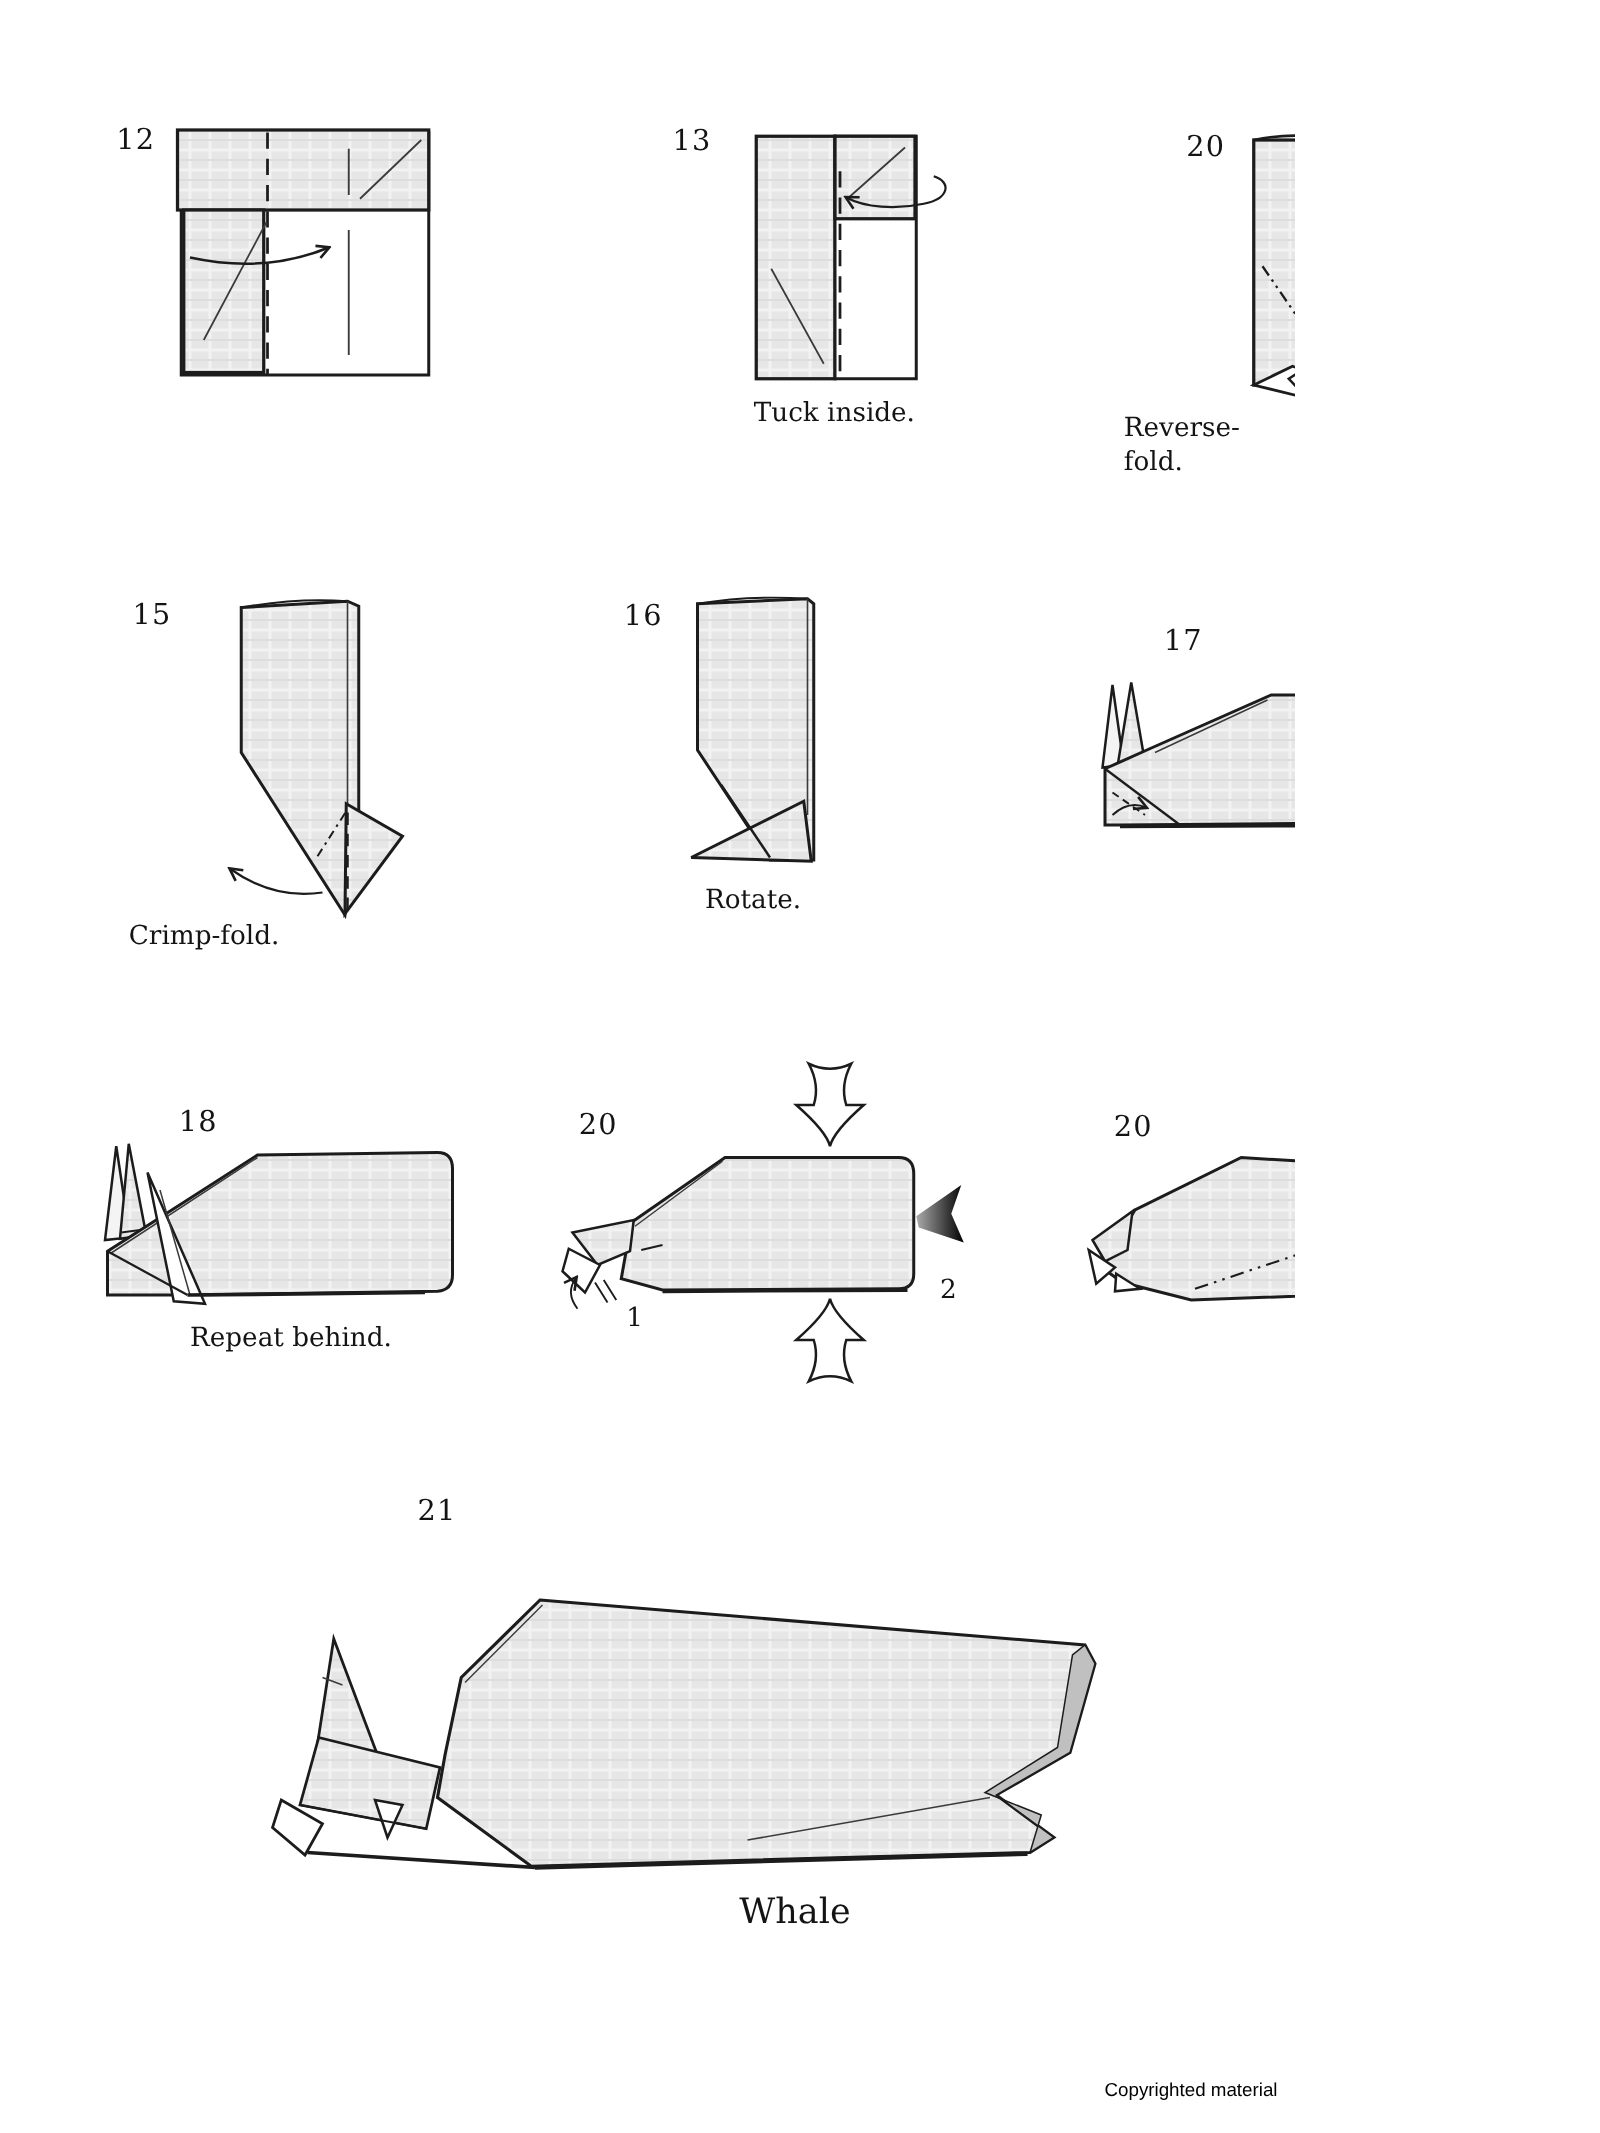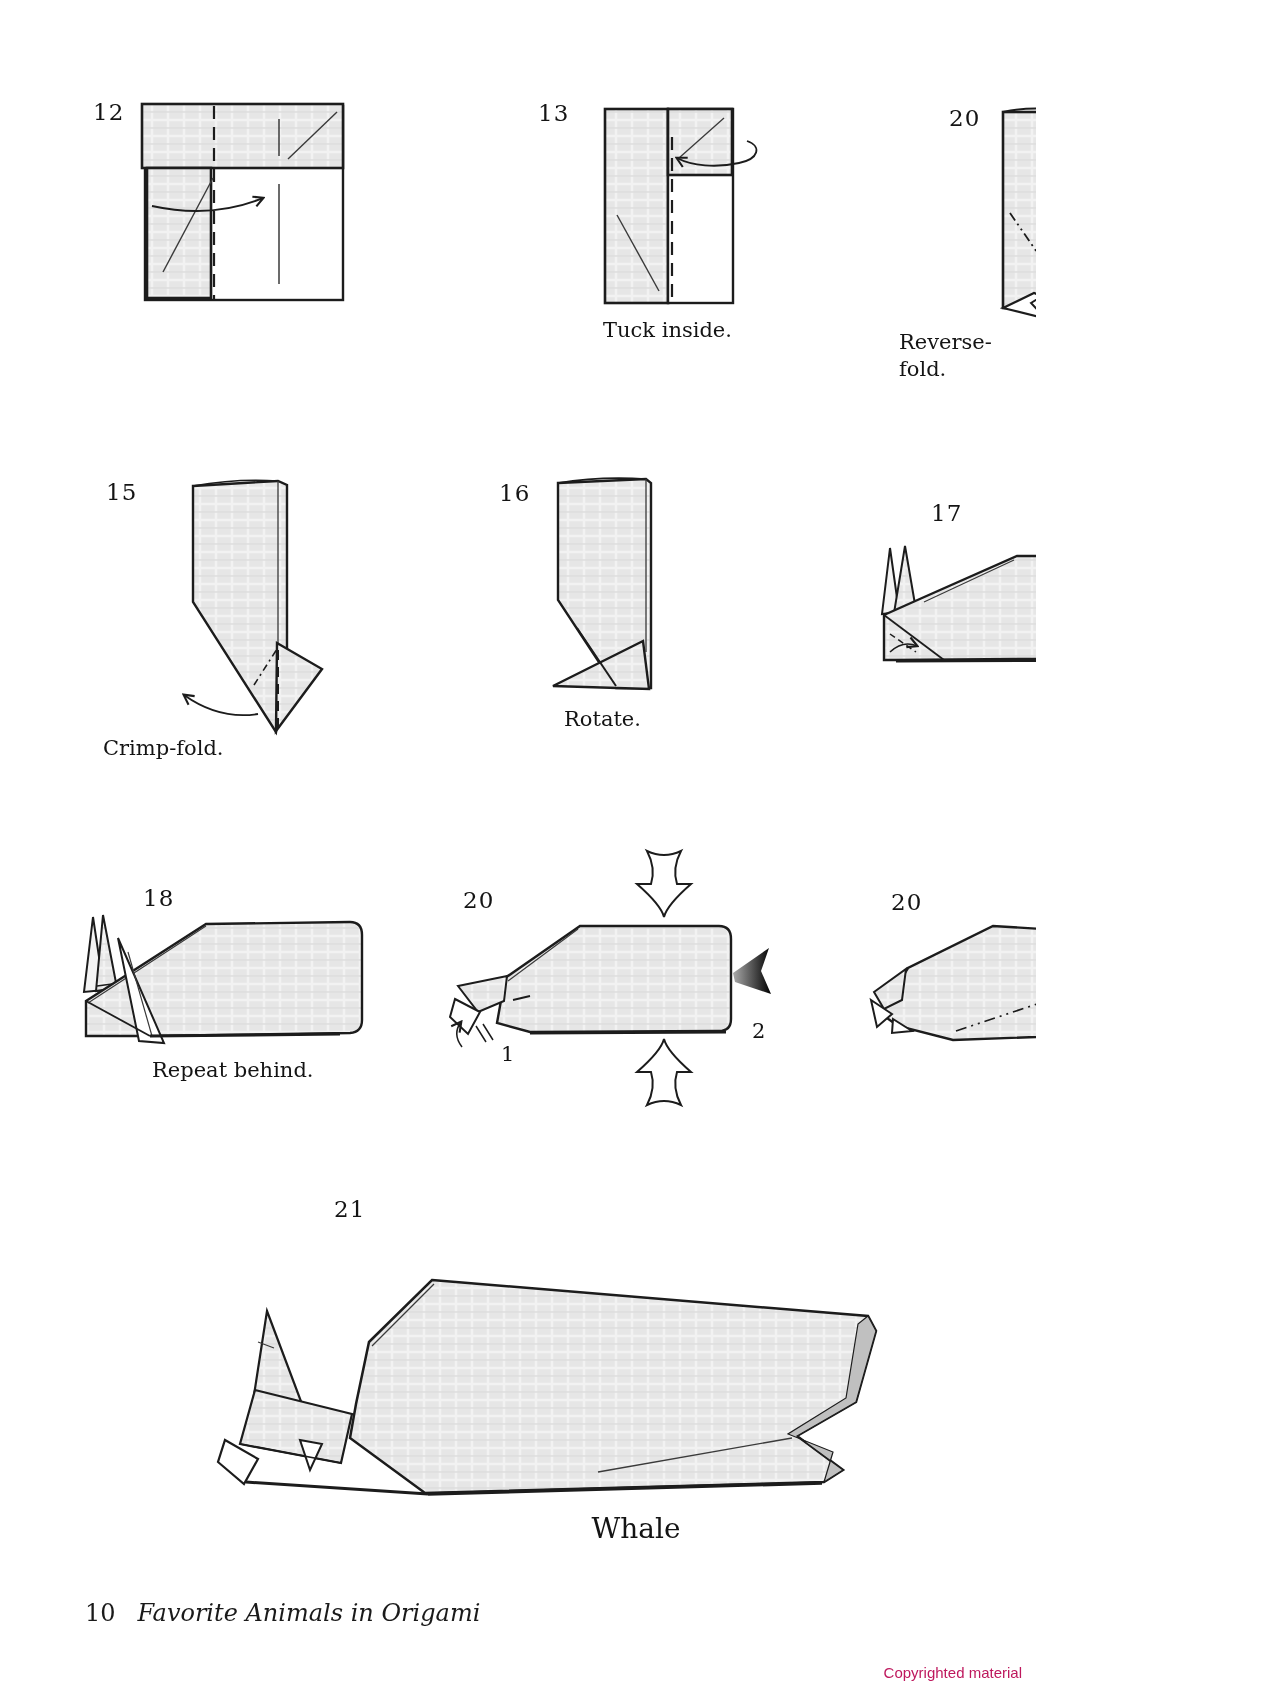--- a/index.html
+++ b/index.html
@@ -7,21 +7,21 @@
         font-family:"DejaVu Serif",serif;color:#161616;}
   .art{position:absolute;left:0;top:0;width:1280px;height:1706px;}
   .num{position:absolute;font-size:23px;letter-spacing:1px;color:#141414;}
   .cap{position:absolute;font-size:21px;line-height:27px;white-space:pre-line;color:#141414;}
   .ptlabel{position:absolute;font-size:21px;color:#141414;}
   .model-title{position:absolute;font-size:28px;transform:translateX(-50%);color:#141414;}
   .footer{position:absolute;left:85px;top:1599px;font-size:24px;color:#1a1a1a;}
   .footer .pgnum{font-style:normal;margin-right:22px;}
   .footer .booktitle{font-style:italic;}
   .watermark{position:absolute;right:14px;top:1664px;font-family:"Liberation Sans",sans-serif;
-             font-size:15px;color:#be185d;}
+             font-size:15px;color:#000000;}
 </style>
 </head>
 <body>
 
 <div class="page">
 
   <svg class="art" viewBox="0 0 1280 1706" xmlns="http://www.w3.org/2000/svg">
     <defs>
       <pattern id="ptex" width="16" height="16" patternUnits="userSpaceOnUse">
         <rect width="16" height="16" fill="#e6e6e6"></rect>
@@ -171,19 +171,16 @@
   <div class="cap" style="left:899px;top:329px">Reverse-fold.</div>
   <div class="cap" style="left:103px;top:735px">Crimp-fold.</div>
   <div class="cap" style="left:564px;top:706px">Rotate.</div>
   <div class="cap" style="left:152px;top:1057px">Repeat behind.</div>
 
   <div class="ptlabel" style="left:501px;top:1042px">1</div>
   <div class="ptlabel" style="left:752px;top:1019px">2</div>
 
   <div class="model-title" style="left:636px;top:1512px">Whale</div>
 
-  <div class="footer">
-    <span class="pgnum">10</span><span class="booktitle">Favorite Animals in Origami</span>
-  </div>
 
   <div class="watermark">Copyrighted material</div>
 
 </div>
 
 </body></html>

